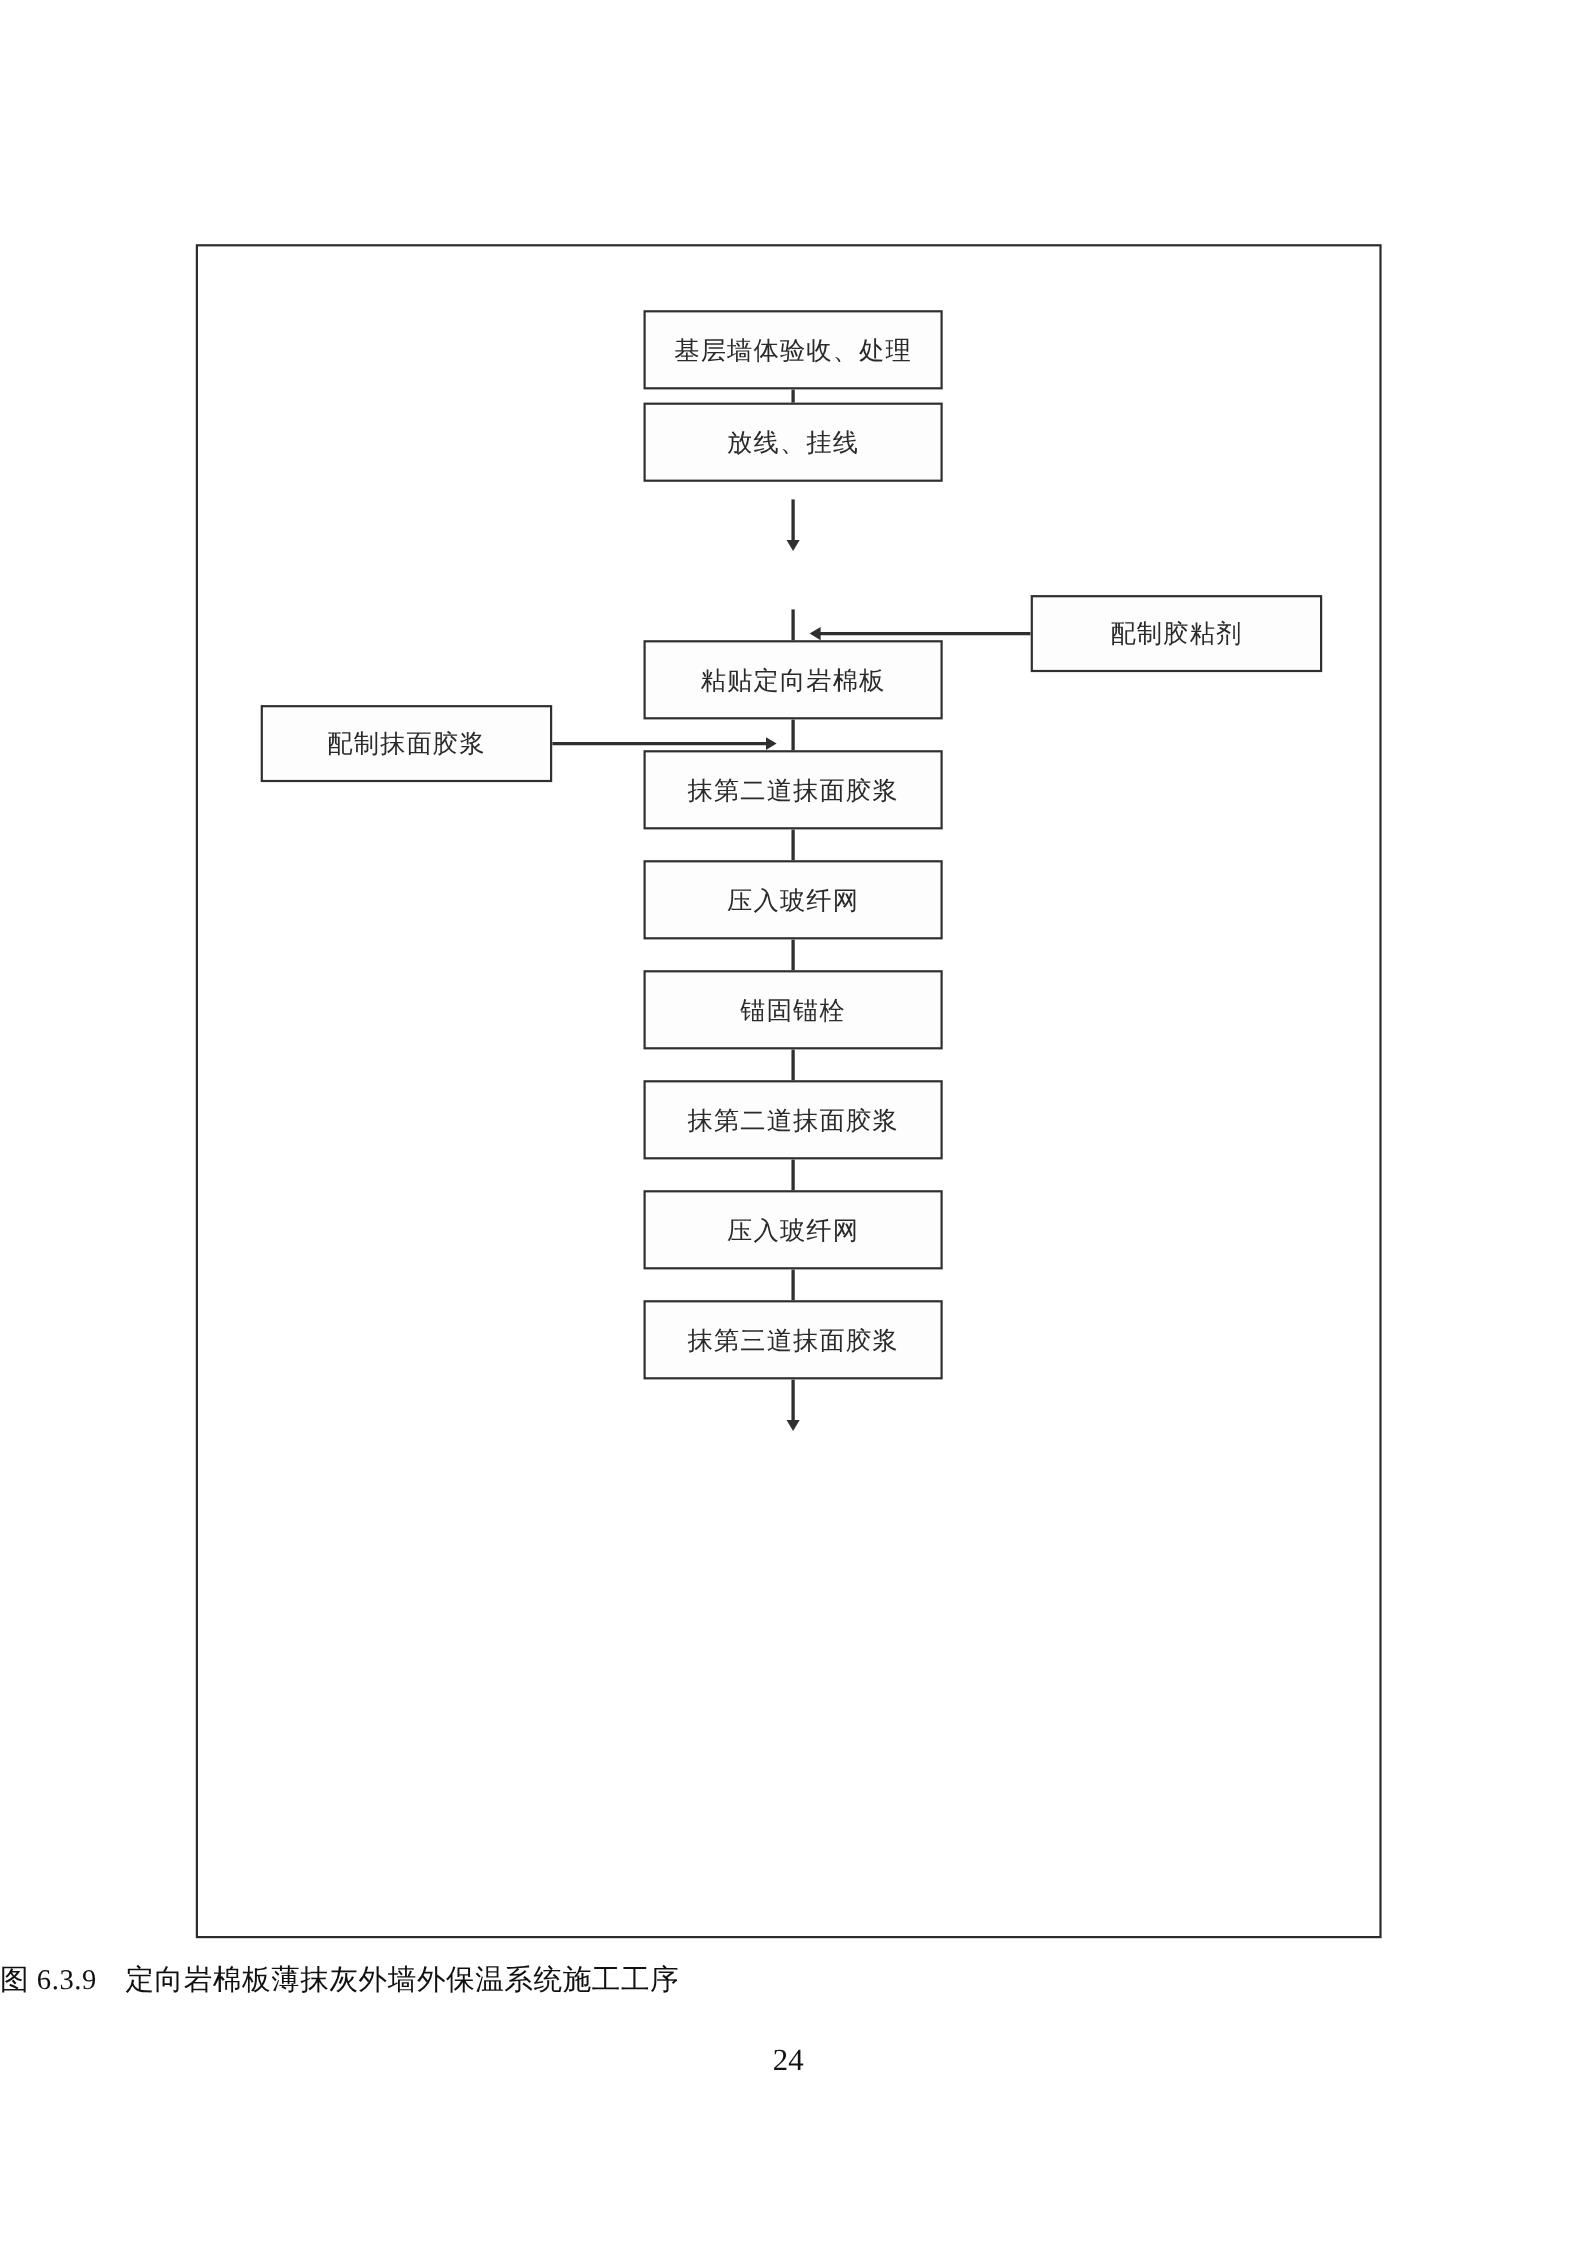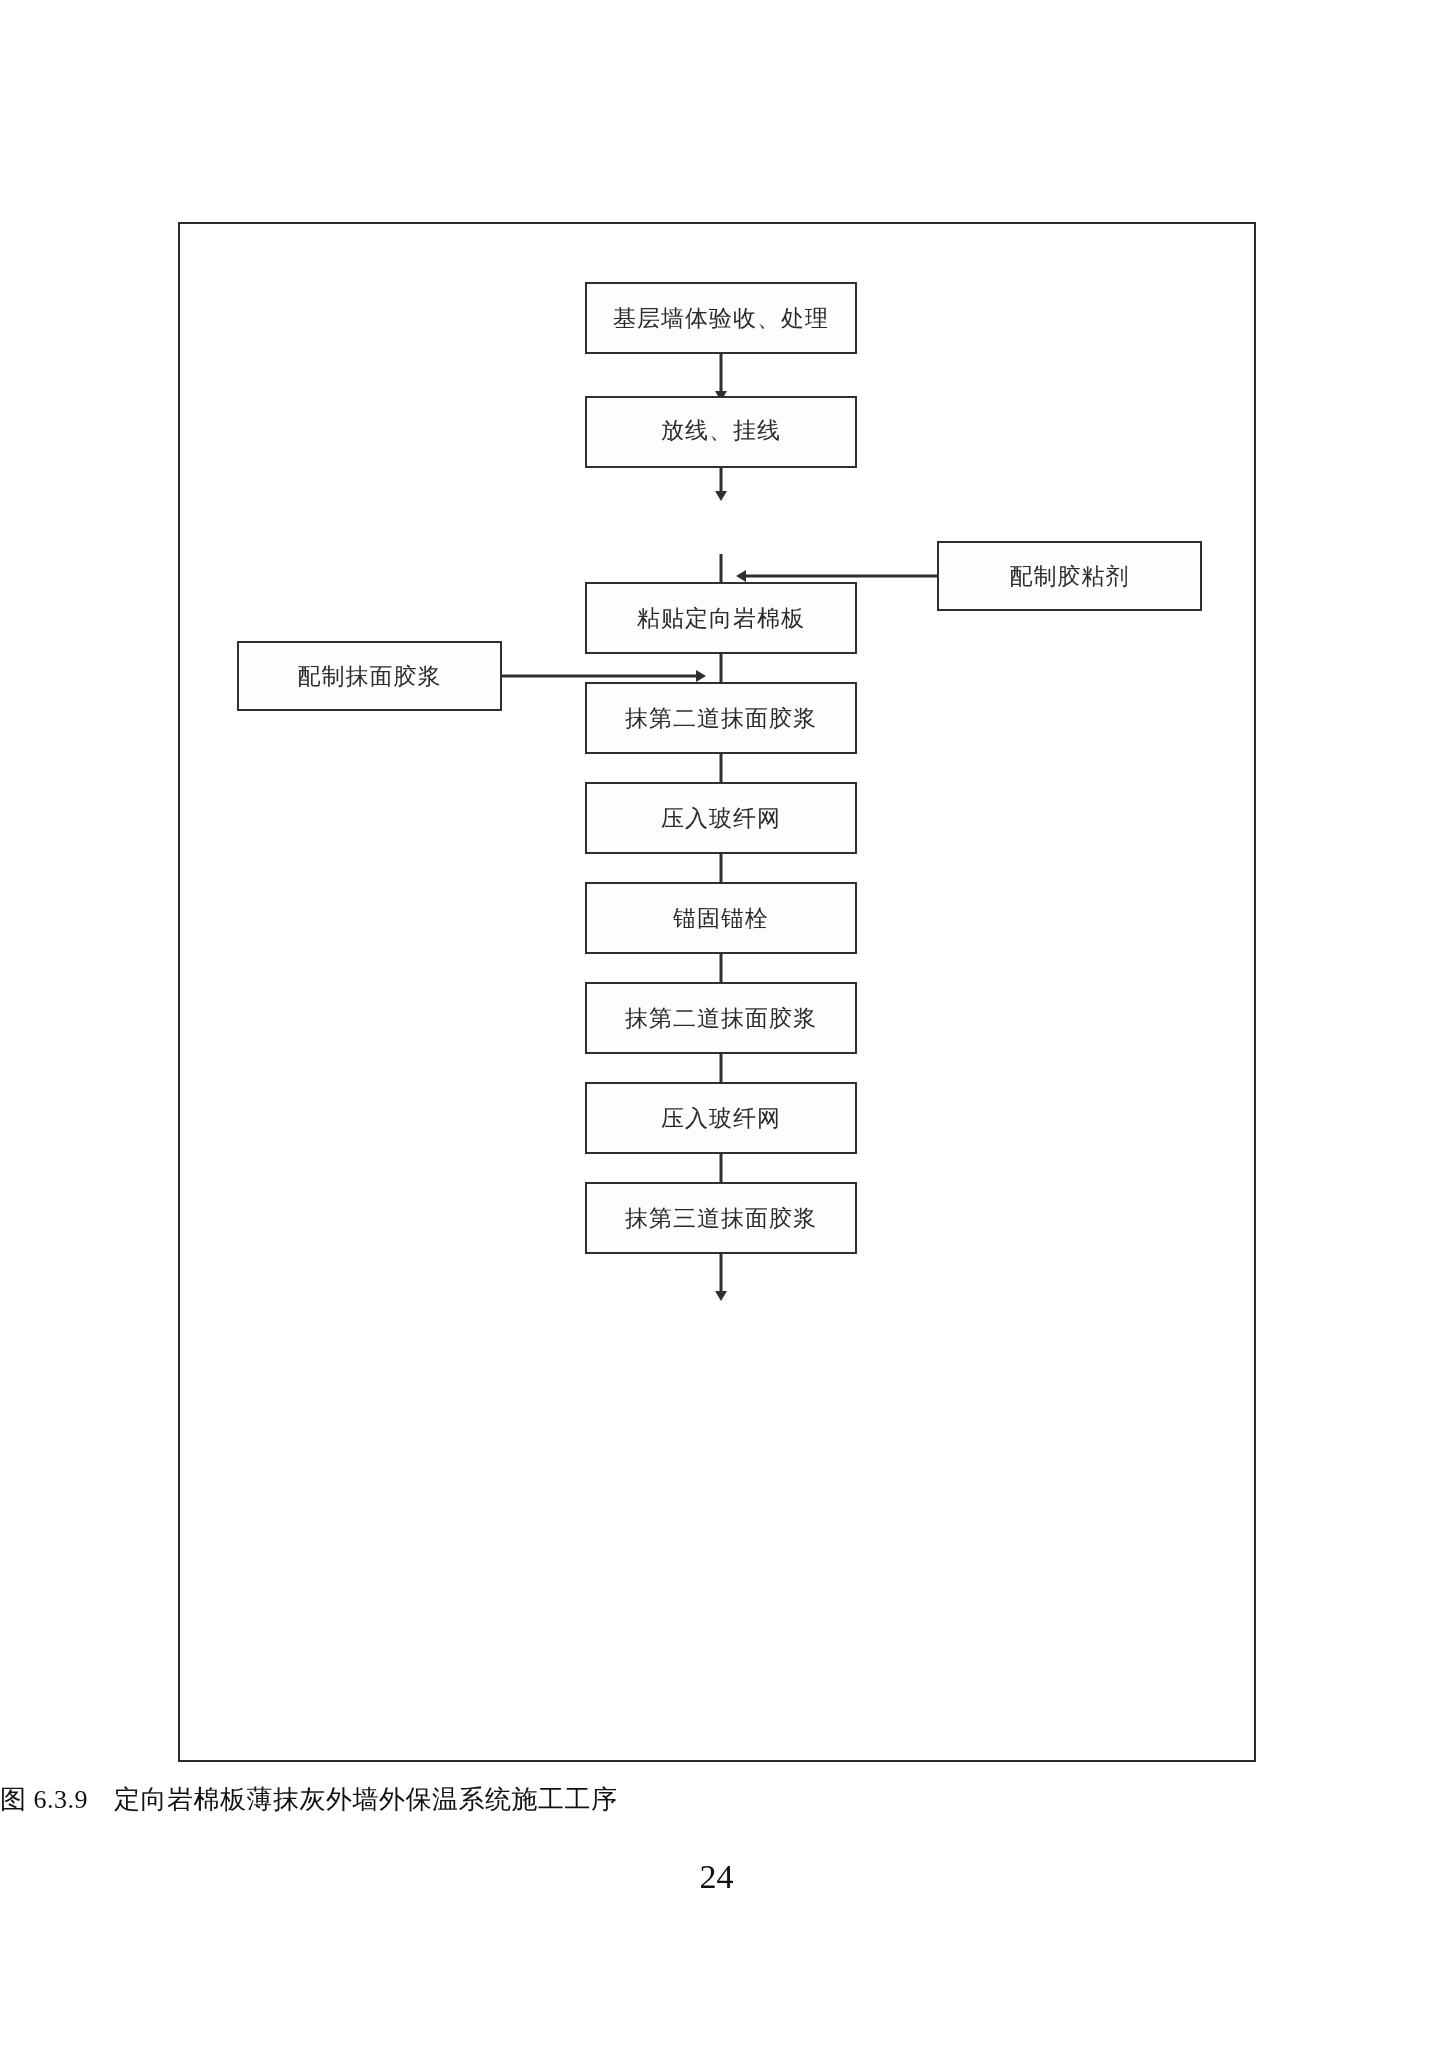--- a/index.html
+++ b/index.html
@@ -100,21 +100,21 @@
     margin-right: 26px;
   }
 
   
   #page-number {
     position: absolute;
     left: 0;
     right: 0;
     top: 1858px;
     text-align: center;
-    font-size: 34px;
+    font-size: 28px;
     font-family: "Liberation Serif", "DejaVu Serif", serif;
     color: #111;
   }
 </style>
 </head>
 <body>
 
 <div id="page">
 
   <div id="figure-frame">
@@ -159,21 +159,21 @@
           <line x1="541" y1="930" x2="541" y2="970" marker-end="url(#arrowDown)"></line>
 
           <line x1="541" y1="1030" x2="541" y2="1070" marker-end="url(#arrowDown)"></line>
         </g>
       </svg>
 
       <div class="node main" style="top:58px;">
         <span>基层墙体验收、处理</span>
       </div>
 
-      <div class="node main" style="top:172px;font-family:Liberation Mono, monospace;">
+      <div class="node main" style="top:142px;">
         <span>放线、挂线</span>
       </div>
 
 
       <div class="node main" style="top:358px;">
         <span>粘贴定向岩棉板</span>
       </div>
 
       <div class="node main" style="top:458px;">
         <span>抹第二道抹面胶浆</span>

